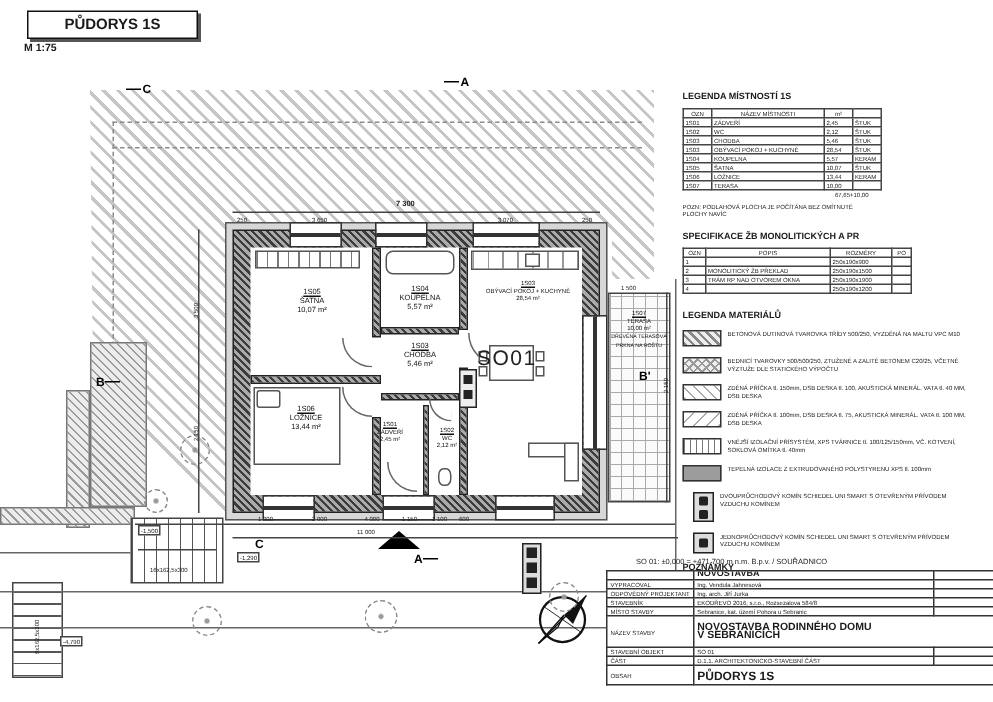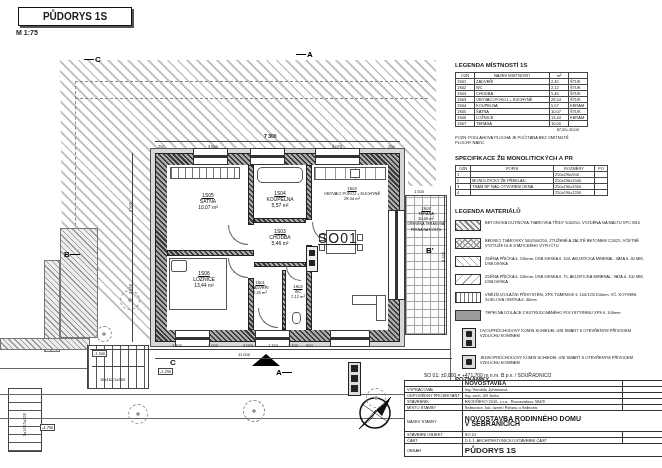--- a/index.html
+++ b/index.html
@@ -205,21 +205,21 @@
   <div class="abs rlabel t4" style="left:238px;top:280px;width:44px;">
     <span class="u">1S01</span><br><span>ZÁDVEŘÍ</span><br><span>2,45 m²</span>
   </div>
   <div class="abs rlabel t4" style="left:284px;top:284px;width:28px;">
     <span class="u">1S02</span><br><span>WC</span><br><span>2,12 m²</span>
   </div>
   <div class="abs rlabel t4" style="left:404px;top:206px;width:44px;">
     <span class="u">1S07</span><br><span>TERASA</span><br><span>10,00 m²</span><br>
     <span style="font-size:3.5px;">DŘEVĚNÁ TERASOVÁ PRKNA NA ROŠTU</span>
   </div>
-  <div class="abs" style="left:318px;top:230px;font-size:14px;color:#222;letter-spacing:1px;text-decoration:underline;">SO01</div>
+  <div class="abs" style="left:318px;top:230px;font-size:14px;color:#222;letter-spacing:1px;">SO01</div>
 
   <div class="abs" style="left:18px;top:7px;width:112px;height:17px;background:#fff;border:1.5px solid #111;box-shadow:2px 2px 0 #555;display:flex;align-items:center;justify-content:center;">
     <span style="font-size:10px;font-weight:bold;">PŮDORYS 1S</span>
   </div>
   <div class="abs t7 b" style="left:16px;top:29px;">M 1:75</div>
 
   <div class="abs" style="left:455px;top:62px;width:207px;">
 
     <div class="t6 b" style="margin-bottom:3px;">LEGENDA MÍSTNOSTÍ 1S</div>
     <table class="ptable">

